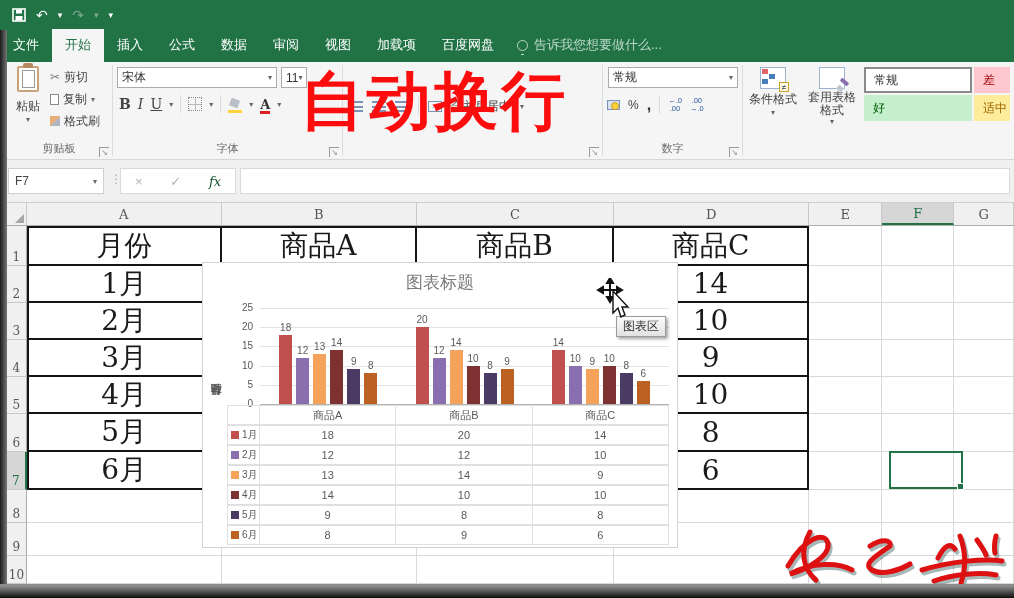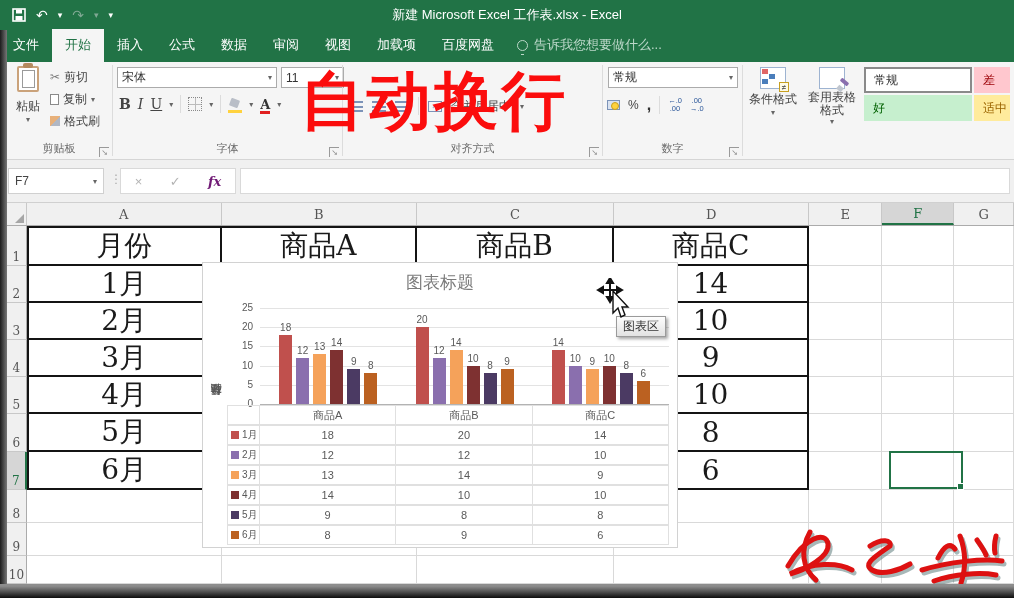--- a/index.html
+++ b/index.html
@@ -45,21 +45,21 @@
   #clip-list { position:absolute; left:44px; top:5px; display:flex; flex-direction:column; gap:2px; }
   .icon-glyph { font-size:12px; color:#777; }
   #copy-icon { width:9px; height:11px; border:1px solid #8a8a8a; background:#fff; box-shadow:2px -2px 0 -0px #f5f5f5, 3px -3px 0 -1px #8a8a8a; }
   #painter-icon { width:10px; height:10px; background:linear-gradient(135deg,#e7b07a 50%, #b0b7c4 50%); }
 
   
   #g-font { left:113px; width:229px; }
   .combo { background:#fff; border:1px solid #ababab; display:flex; align-items:center; justify-content:space-between;
            font-size:12px; color:#333; padding:0 4px; height:21px; }
   #font-name { position:absolute; left:4px; top:5px; width:160px; }
-  #font-size { position:absolute; left:168px; top:5px; width:63px; }
+  #font-size { position:absolute; left:168px; top:5px; width:26px; }
   #font-row2 { position:absolute; left:6px; top:33px; display:flex; align-items:center; gap:7px; }
   #font-row2 .fbtn { font-family:"DejaVu Serif", serif; font-size:14px; color:#444; }
   #bold-btn { font-weight:bold; }
   #italic-btn { font-style:italic; }
   #underline-btn { text-decoration:underline; }
   .vline { width:1px; height:18px; background:#dcdcdc; }
   #border-icon { width:14px; height:14px; border:1px dotted #8a8a8a; position:relative; }
   #border-icon:before { content:""; position:absolute; left:6px; top:0; bottom:0; width:1px; background:#bbb; }
   #border-icon:after { content:""; position:absolute; top:6px; left:0; right:0; height:1px; background:#bbb; }
   #fill-icon { width:14px; height:11px; position:relative; }
@@ -112,21 +112,21 @@
                   letter-spacing:3px; white-space:nowrap; }
 
   
   #fbar { left:0; top:160px; width:1014px; height:43px; background:#f0f0f0; border-bottom:1px solid #d0d0d0; }
   #name-box { position:absolute; left:8px; top:8px; width:96px; height:26px; background:#fff; border:1px solid #d0d0d0;
               display:flex; align-items:center; justify-content:space-between; padding:0 6px; font-size:12px; color:#444; }
   #fbar-dots { position:absolute; left:110px; top:12px; color:#aaa; font-size:12px; letter-spacing:1px; }
   #fx-box { position:absolute; left:120px; top:8px; width:116px; height:26px; background:#fff; border:1px solid #d9d9d9;
             display:flex; align-items:center; justify-content:space-around; }
   #fx-box .g { color:#b3b3b3; font-size:13px; }
-  #fx-box .fx { color:#701a75; font-family:"DejaVu Serif", serif; font-style:italic; font-size:13px;font-weight:bold; }
+  #fx-box .fx { color:#14532d; font-family:"DejaVu Serif", serif; font-style:italic; font-size:13px; }
   #formula-input { position:absolute; left:240px; top:8px; width:770px; height:26px; background:#fff; border:1px solid #d9d9d9; }
 
   
   #colheads { left:7px; top:203px; width:1007px; height:23px; display:flex; background:#f0f0f0; border-bottom:1px solid #ababab; z-index:1; }
   .ch { border-right:1px solid #c8c8c8; display:flex; align-items:center; justify-content:center;
         font-family:"DejaVu Serif", serif; font-size:13px; color:#555; }
   .ch.corner { position:relative; }
   .ch.corner:after { content:""; position:absolute; right:2px; bottom:2px; border-left:9px solid transparent; border-bottom:9px solid #a6a6a6; }
   .ch.active { background:#d6d6d6; color:#217346; border-bottom:2px solid #217346; }
   #rows { left:7px; top:226px; width:1007px; z-index:1; }
@@ -184,21 +184,20 @@
       <rect x="1" y="1" width="12" height="12" fill="none" stroke="#fff" stroke-width="1.6"></rect>
       <rect x="4" y="1.5" width="6" height="4" fill="#fff"></rect>
       <rect x="3.5" y="8" width="7" height="4.5" fill="#fff"></rect>
     </svg>
     <span class="qicon">↶</span>
       <span class="qicon tiny">▾</span>
     <span class="qicon dim">↷</span>
       <span class="qicon dim tiny">▾</span>
     <span class="qicon tiny">▾</span>
   </div>
-  <div id="win-title">新建 Microsoft Excel 工作表.xlsx - Excel</div>
 </div>
 
 <div id="tabrow" class="abs">
     <div class="tab">文件</div>
     <div class="tab active">开始</div>
     <div class="tab">插入</div>
     <div class="tab">公式</div>
     <div class="tab">数据</div>
     <div class="tab">审阅</div>
     <div class="tab">视图</div>
@@ -272,21 +271,20 @@
   <div id="g-align" class="rgroup">
     <div id="align-r2">
       <span class="lines-icon"></span>
       <span class="lines-icon"></span>
       <span class="lines-icon"></span>
       <span class="vline"></span>
       <span id="merge-icon">⇔</span>
       <span>合并后居中</span>
       <span class="caret">▾</span>
     </div>
-    <div class="grouplabel">对齐方式</div>
     <div class="launcher">↘</div>
   </div>
   <div class="sep abs" style="left:602px"></div>
 
   <div id="g-num" class="rgroup">
     <div id="num-format" class="combo">
       <span>常规</span>
       <span class="caret">▾</span>
     </div>
     <div id="num-r2">

